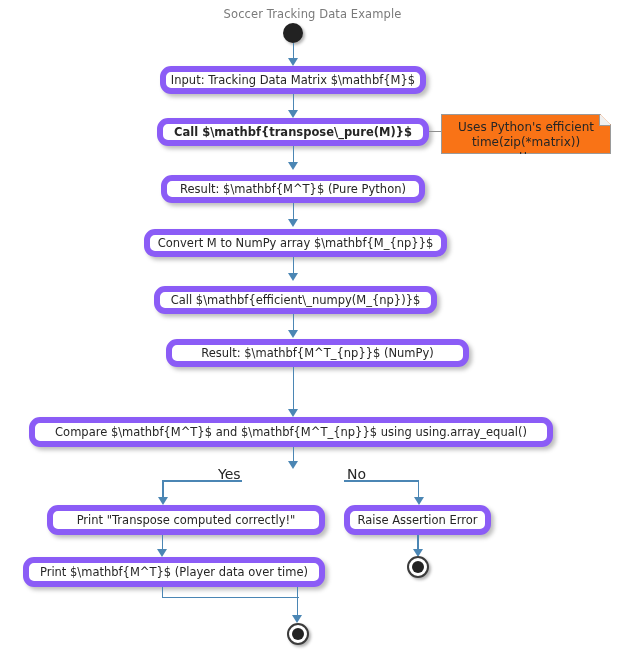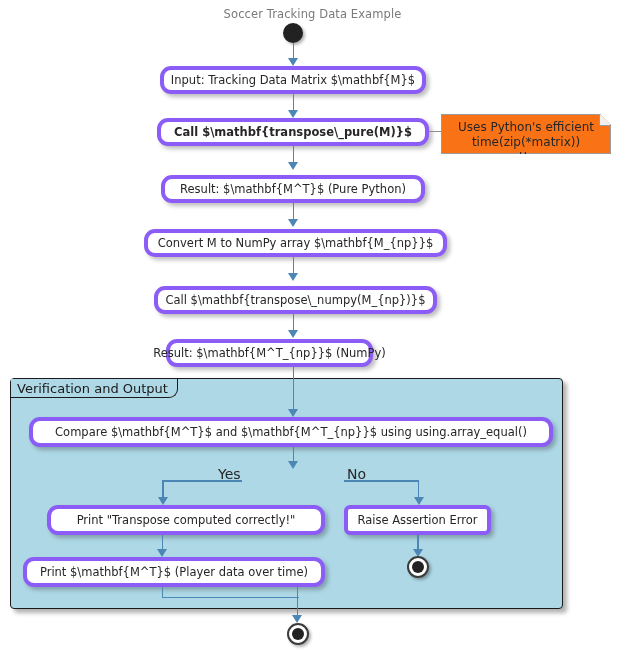--- a/index.html
+++ b/index.html
@@ -60,21 +60,21 @@
     left: 3px; top: 3px;
     width: 12px; height: 12px;
     border-radius: 50%;
     background: #222222;
   }
 
   
   .activity {
     position: absolute;
     background: #ffffff;
-    border: 4px solid #8b5cf6;
+    border: 6px solid #8b5cf6;
     border-radius: 11px;
     box-shadow: 3px 3px 4px rgba(0,0,0,0.26);
     display: flex;
     align-items: center;
     justify-content: center;
     font-size: 11.5px;
     color: #262626;
     white-space: nowrap;
     box-sizing: border-box;
     padding: 0 2px;
@@ -182,23 +182,20 @@
     background: #8d8d8d;
   }
 </style>
 </head>
 <body>
 
 <div id="diagram">
 
   <div class="diagram-title">Soccer Tracking Data Example</div>
 
-  <div class="partition" style="left:10px; top:378px; width:553px; height:231px;">
-    <div class="partition-title">Verification and Output</div>
-  </div>
 
   <div class="start-node" style="left:283px; top:23px;"></div>
 
   <div class="conn conn-v" style="left:292.5px; top:43px; height:19px;"></div>
   <div class="arrowhead" style="left:288px; top:58px;"></div>
 
   <div class="activity" style="left:160px; top:66px; width:266px; height:28px;">Input: Tracking Data Matrix $\mathbf{M}$</div>
 
   <div class="conn conn-v" style="left:292.5px; top:94px; height:22px;"></div>
   <div class="arrowhead" style="left:288px; top:110px;"></div>
@@ -218,26 +215,26 @@
   <div class="activity" style="left:161px; top:175px; width:264px; height:28px;">Result: $\mathbf{M^T}$ (Pure Python)</div>
 
   <div class="conn conn-v" style="left:292.5px; top:203px; height:22px;"></div>
   <div class="arrowhead" style="left:288px; top:219px;"></div>
 
   <div class="activity" style="left:144px; top:229px; width:303px; height:28px;text-align:right;">Convert M to NumPy array $\mathbf{M_{np}}$</div>
 
   <div class="conn conn-v" style="left:292.5px; top:257px; height:22px;"></div>
   <div class="arrowhead" style="left:288px; top:273px;"></div>
 
-  <div class="activity" style="left:154px; top:286px; width:283px; height:28px;">Call $\mathbf{transpose\_numpy(M_{np})}$</div>
+  <div class="activity" style="left:154px; top:286px; width:283px; height:28px;">Call $\mathbf{efficient\_numpy(M_{np})}$</div>
 
   <div class="conn conn-v" style="left:292.5px; top:314px; height:22px;"></div>
   <div class="arrowhead" style="left:288px; top:330px;"></div>
 
-  <div class="activity" style="left:166px; top:339px; width:207px; height:28px;">Result: $\mathbf{M^T_{np}}$ (NumPy)</div>
+  <div class="activity" style="left:166px; top:339px; width:303px; height:28px;">Result: $\mathbf{M^T_{np}}$ (NumPy)</div>
 
   <div class="conn conn-v" style="left:292.5px; top:367px; height:47px;"></div>
   <div class="arrowhead" style="left:288px; top:409px;"></div>
 
   <div class="activity" style="left:29px; top:417px; width:524px; height:30px;">Compare $\mathbf{M^T}$ and $\mathbf{M^T_{np}}$ using using.array_equal()</div>
 
   <div class="conn conn-v" style="left:292.5px; top:447px; height:20px;"></div>
   <div class="arrowhead" style="left:288px; top:461px;"></div>
 
 
@@ -249,21 +246,21 @@
   <div class="branch-label" style="left:347px; top:466px;">No</div>
   <div class="conn conn-h" style="left:344px; top:480px; width:75px;"></div>
   <div class="conn conn-v" style="left:417.5px; top:480px; height:21px;"></div>
   <div class="arrowhead" style="left:413.5px; top:497px;"></div>
 
   <div class="activity" style="left:47px; top:505px; width:278px; height:30px;">Print "Transpose computed correctly!"</div>
 
   <div class="conn conn-v" style="left:161.5px; top:535px; height:20px;"></div>
   <div class="arrowhead" style="left:157.3px; top:549px;"></div>
 
-  <div class="activity" style="left:344px; top:505px; width:147px; height:30px;border-radius:6px;">Raise Assertion Error</div>
+  <div class="activity" style="left:344px; top:505px; width:147px; height:30px;">Raise Assertion Error</div>
 
   <div class="conn conn-v" style="left:417px; top:535px; height:20px;"></div>
   <div class="arrowhead" style="left:412.8px; top:549px;"></div>
 
   <div class="end-node" style="left:406.5px; top:556px;"></div>
 
   <div class="activity" style="left:23px; top:557px; width:302px; height:30px;">Print $\mathbf{M^T}$ (Player data over time)</div>
 
   <div class="conn conn-v" style="left:161.5px; top:587px; height:11px;"></div>
   <div class="conn conn-h" style="left:161.5px; top:596.5px; width:137px;"></div>

